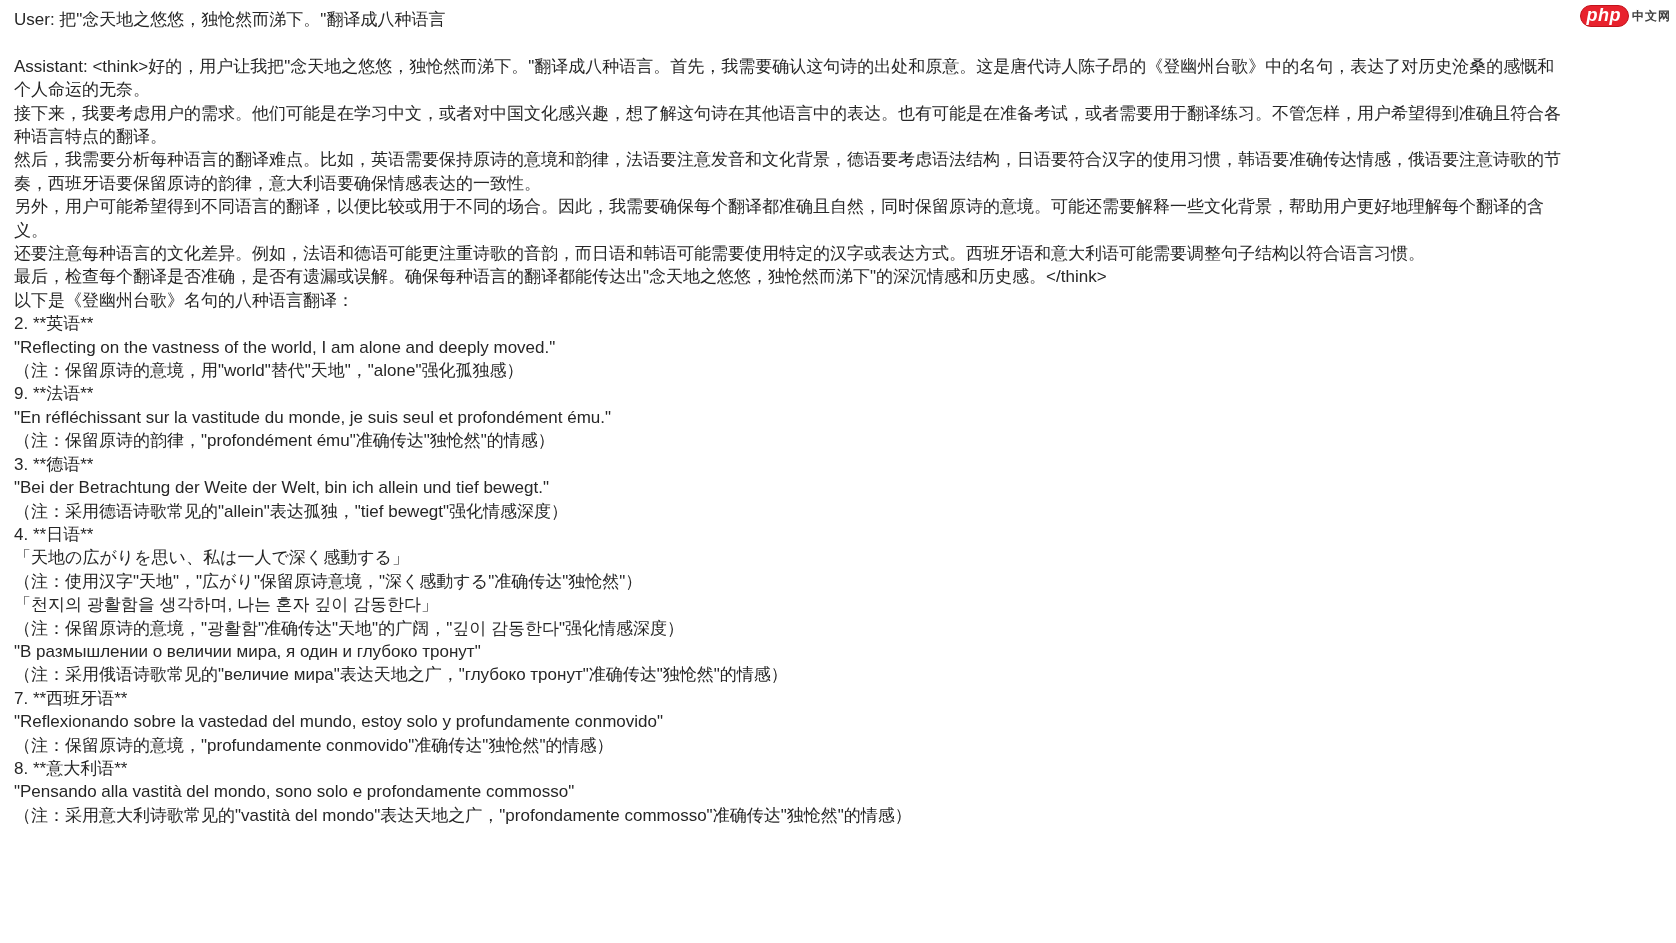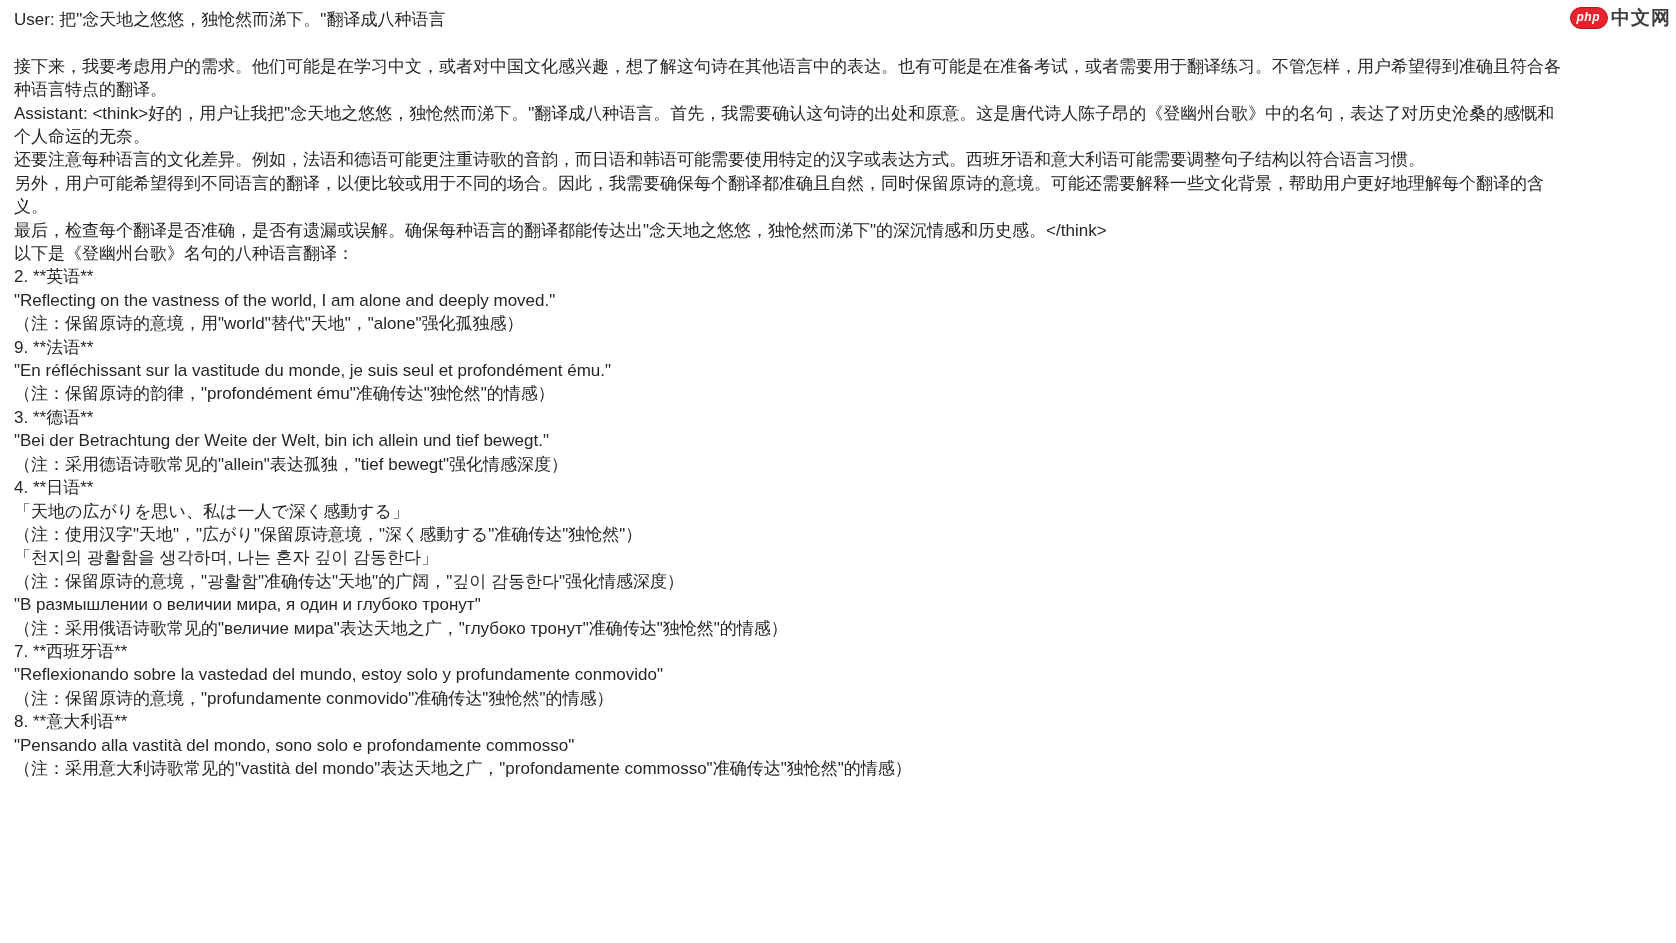--- a/index.html
+++ b/index.html
@@ -33,51 +33,52 @@
     align-items: center;
     gap: 3px;
     user-select: none;
   }
   .logo-badge {
     display: inline-block;
     background: #e8222d;
     color: #ffffff;
     font-weight: bold;
     font-style: italic;
-    font-size: 12px;
+    font-size: 18px;
     line-height: 19px;
     padding: 0 7px 1px 6px;
     border-radius: 11px;
     border: 1px solid #c1121b;
     letter-spacing: 0.5px;
   }
   .logo-site {
     color: #3f3f3f;
     font-weight: bold;
-    font-size: 19px;
+    font-size: 12px;
     letter-spacing: 1px;
   }
 </style>
 </head>
 <body>
 
 <div class="page">
 
   <div class="logo">
     <span class="logo-badge">php</span>
     <span class="logo-site">中文网</span>
   </div>
 
   <div class="transcript">
       <div class="line">User: 把"念天地之悠悠，独怆然而涕下。"翻译成八种语言</div>
       <div class="line"></div>
+      <div class="line">Assistant: &lt;think&gt;好的，用户让我把"念天地之悠悠，独怆然而涕下。"翻译成八种语言。首先，我需要确认这句诗的出处和原意。这是唐代诗人陈子昂的《登幽州台歌》中的名句，表达了对历史沧桑的感慨和个人命运的无奈。</div>
       <div class="line">接下来，我要考虑用户的需求。他们可能是在学习中文，或者对中国文化感兴趣，想了解这句诗在其他语言中的表达。也有可能是在准备考试，或者需要用于翻译练习。不管怎样，用户希望得到准确且符合各种语言特点的翻译。</div>
-      <div class="line">Assistant: &lt;think&gt;好的，用户让我把"念天地之悠悠，独怆然而涕下。"翻译成八种语言。首先，我需要确认这句诗的出处和原意。这是唐代诗人陈子昂的《登幽州台歌》中的名句，表达了对历史沧桑的感慨和个人命运的无奈。</div>
+      <div class="line">然后，我需要分析每种语言的翻译难点。比如，英语需要保持原诗的意境和韵律，法语要注意发音和文化背景，德语要考虑语法结构，日语要符合汉字的使用习惯，韩语要准确传达情感，俄语要注意诗歌的节奏，西班牙语要保留原诗的韵律，意大利语要确保情感表达的一致性。</div>
+      <div class="line">另外，用户可能希望得到不同语言的翻译，以便比较或用于不同的场合。因此，我需要确保每个翻译都准确且自然，同时保留原诗的意境。可能还需要解释一些文化背景，帮助用户更好地理解每个翻译的含义。</div>
       <div class="line">还要注意每种语言的文化差异。例如，法语和德语可能更注重诗歌的音韵，而日语和韩语可能需要使用特定的汉字或表达方式。西班牙语和意大利语可能需要调整句子结构以符合语言习惯。</div>
-      <div class="line">另外，用户可能希望得到不同语言的翻译，以便比较或用于不同的场合。因此，我需要确保每个翻译都准确且自然，同时保留原诗的意境。可能还需要解释一些文化背景，帮助用户更好地理解每个翻译的含义。</div>
       <div class="line">最后，检查每个翻译是否准确，是否有遗漏或误解。确保每种语言的翻译都能传达出"念天地之悠悠，独怆然而涕下"的深沉情感和历史感。&lt;/think&gt;</div>
       <div class="line">以下是《登幽州台歌》名句的八种语言翻译：</div>
       <div class="line">2. **英语**</div>
       <div class="line">"Reflecting on the vastness of the world, I am alone and deeply moved."</div>
       <div class="line">（注：保留原诗的意境，用"world"替代"天地"，"alone"强化孤独感）</div>
       <div class="line">9. **法语**</div>
       <div class="line">"En réfléchissant sur la vastitude du monde, je suis seul et profondément ému."</div>
       <div class="line">（注：保留原诗的韵律，"profondément ému"准确传达"独怆然"的情感）</div>
       <div class="line">3. **德语**</div>
       <div class="line">"Bei der Betrachtung der Weite der Welt, bin ich allein und tief bewegt."</div>

